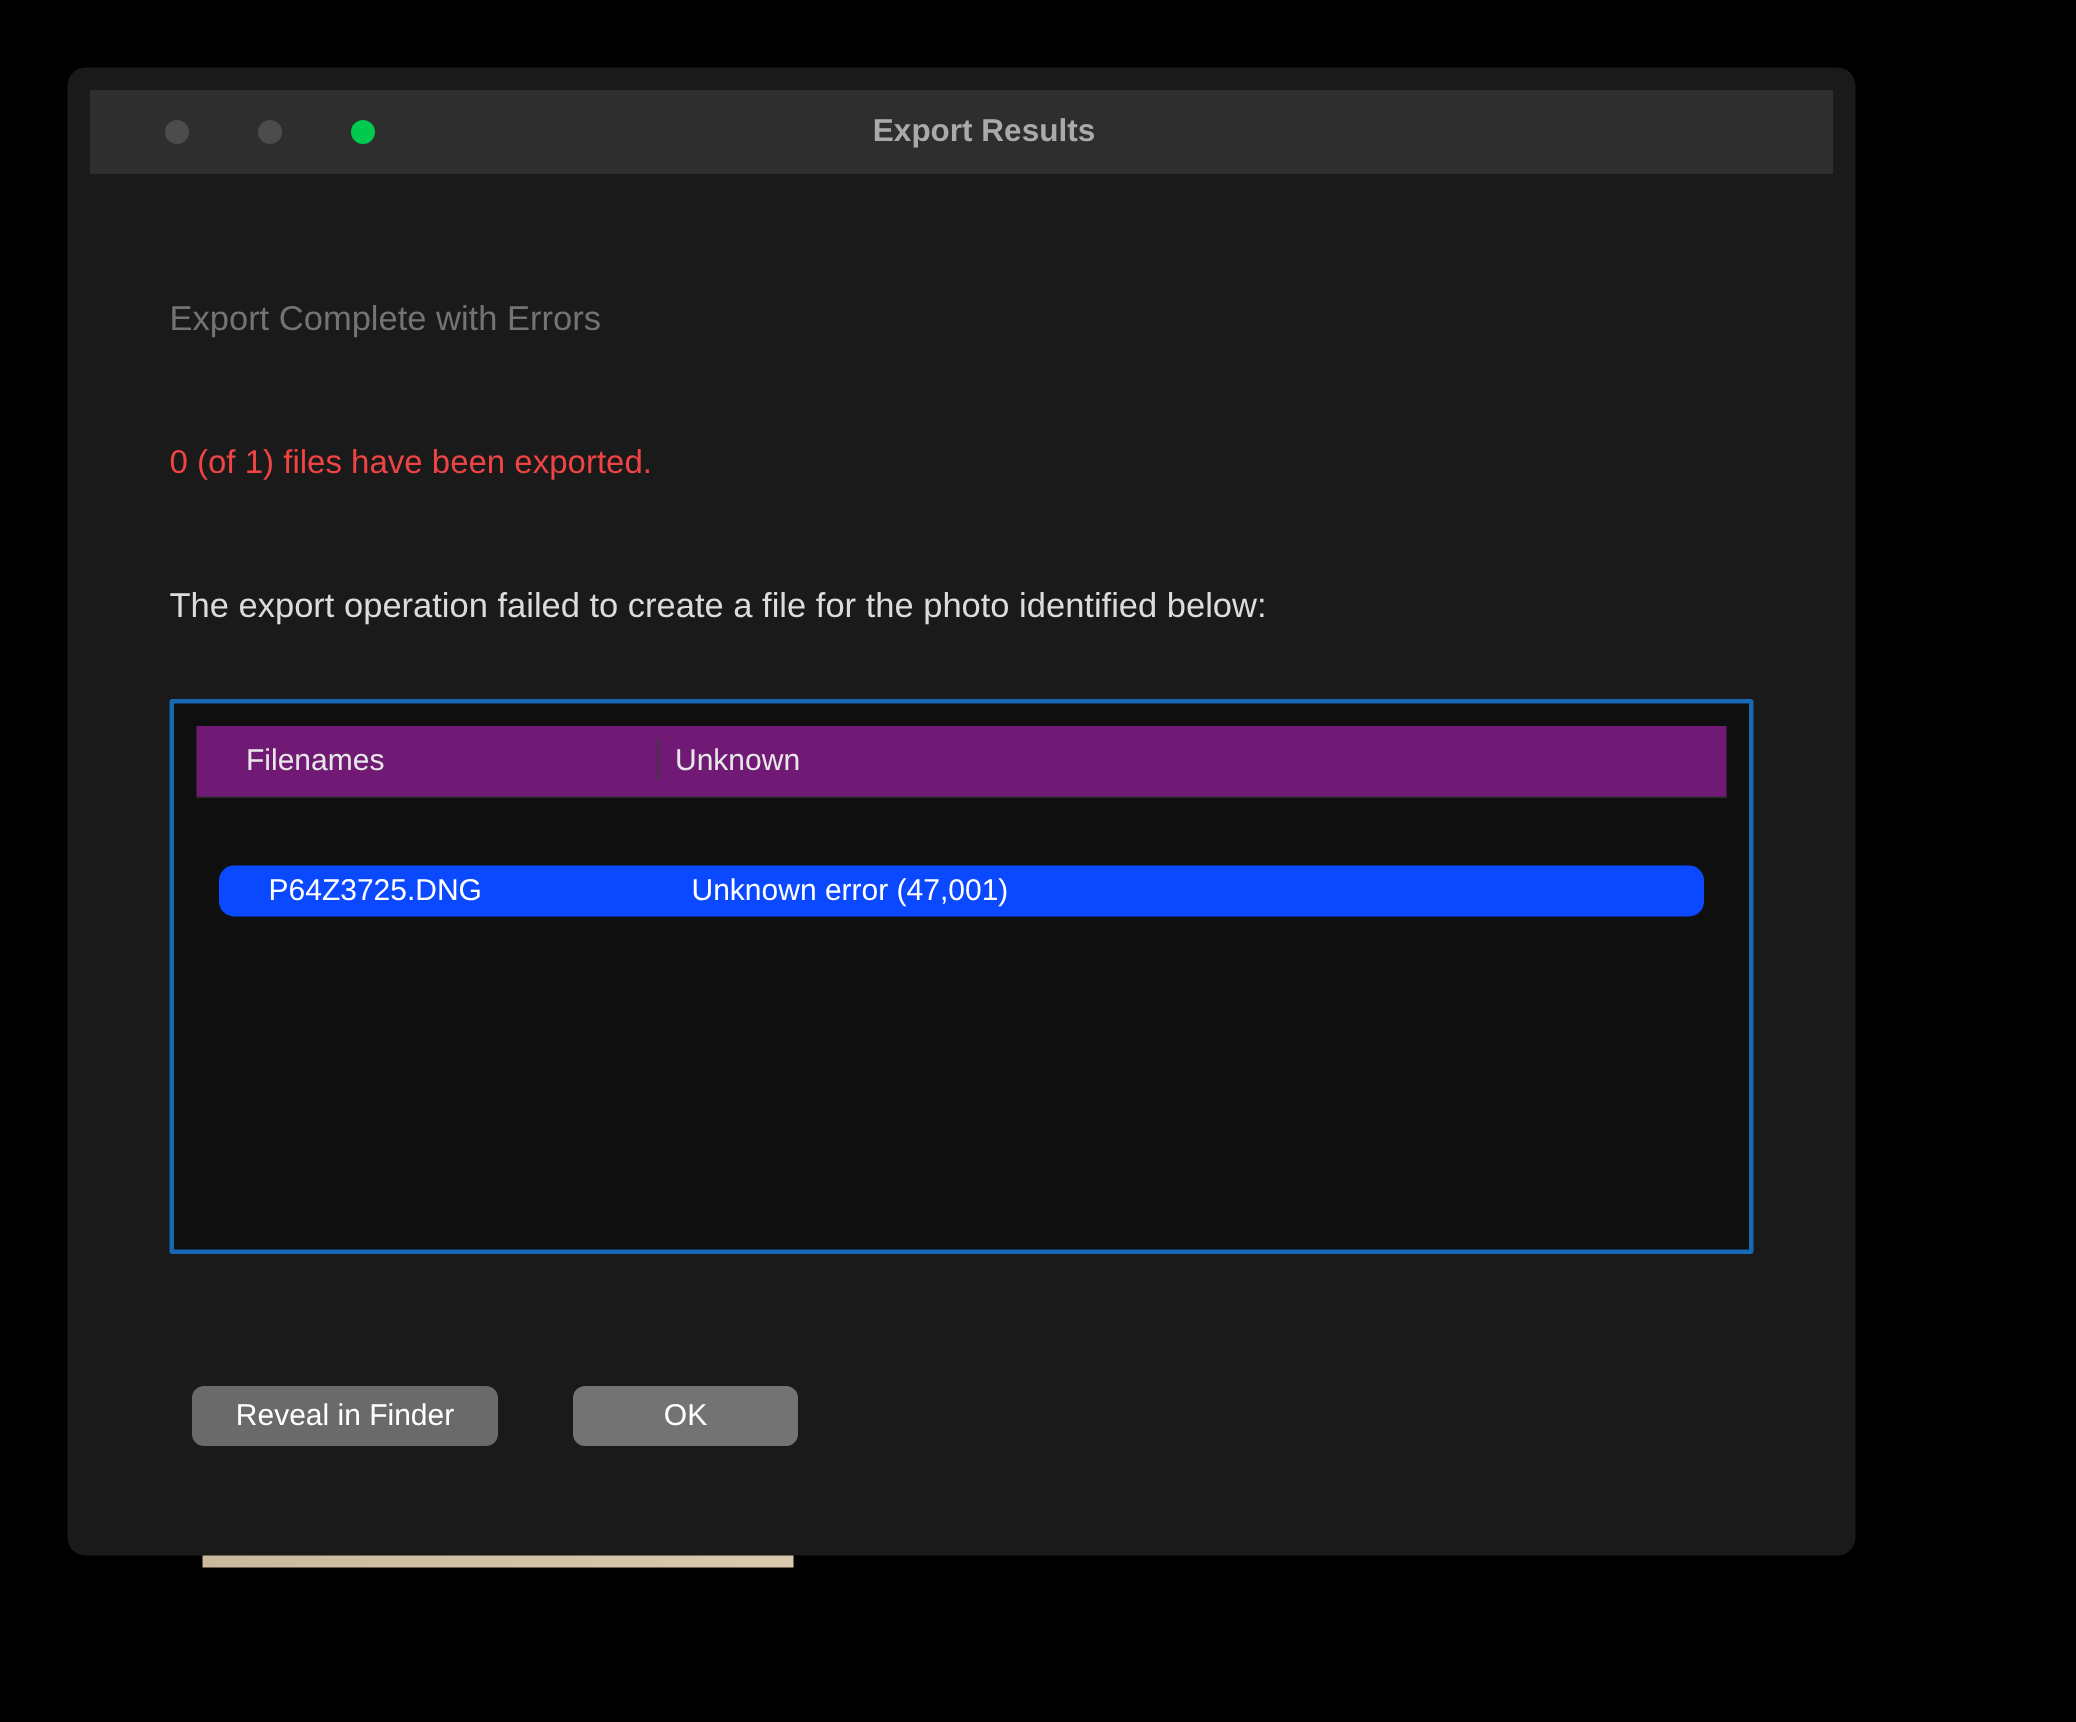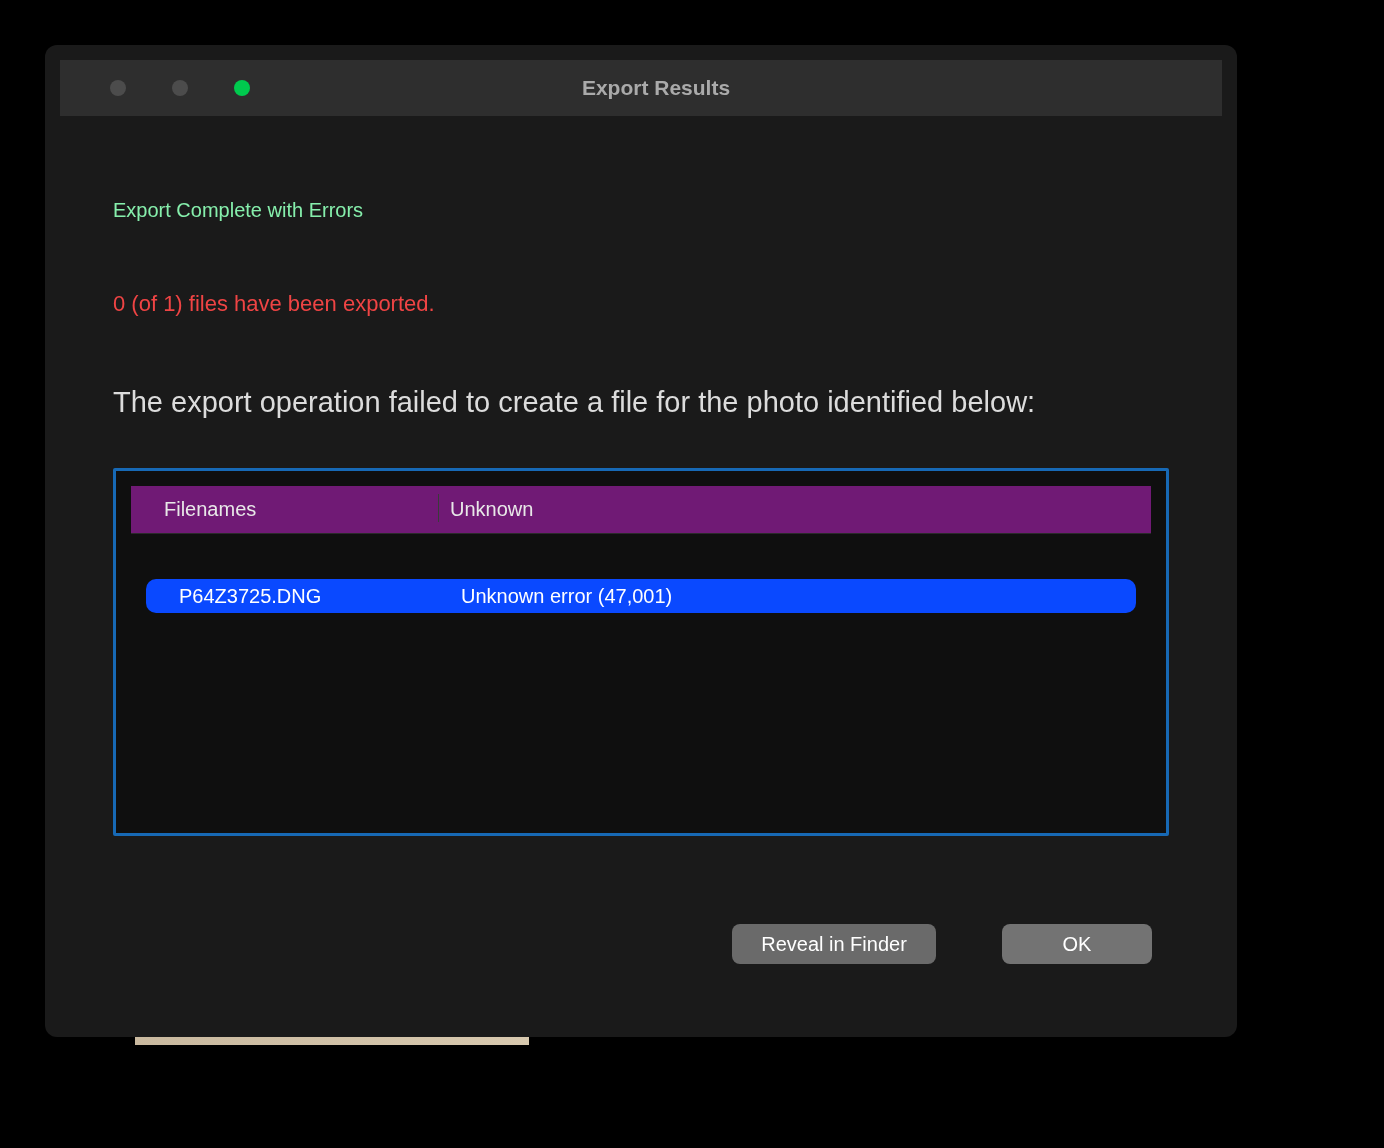--- a/index.html
+++ b/index.html
@@ -57,33 +57,33 @@
       font-weight: 600;
     }
     .content {
       flex: 1;
       padding: 38px 38px 28px 38px;
       display: flex;
       flex-direction: column;
       color: #dcdcdc;
     }
     .heading {
-      font-size: 20px;
-      font-weight: 400;
-      color: #86efac;
+      font-size: 23px;
+      font-weight: 400;
+      color: #737373;
       margin-bottom: 54px;
     }
     .status-line {
       font-size: 22px;
       font-weight: 400;
       color: #ef4444;
       margin-bottom: 54px;
     }
     .desc-line {
-      font-size: 29px;
+      font-size: 23px;
       font-weight: 400;
       color: #dcdcdc;
       margin-bottom: 34px;
     }
     .table-wrap {
       border: 3px solid #1769b5;
       border-radius: 2px;
       flex: 1;
       background: #0f0f0f;
       display: flex;
@@ -146,22 +146,21 @@
     }
     .cell-filename {
       width: 266px;
       padding-left: 18px;
     }
     .cell-error {
       padding-left: 4px;
     }
     .footer {
       display: flex;
-      justify-content: flex-end;
-      gap: 36px;
+      gap: 20px;
       padding-right: 2px;
     }
     .btn {
       height: 40px;
       border-radius: 8px;
       border: none;
       font-size: 20px;
       font-weight: 400;
       padding: 0 20px;
       cursor: pointer;

